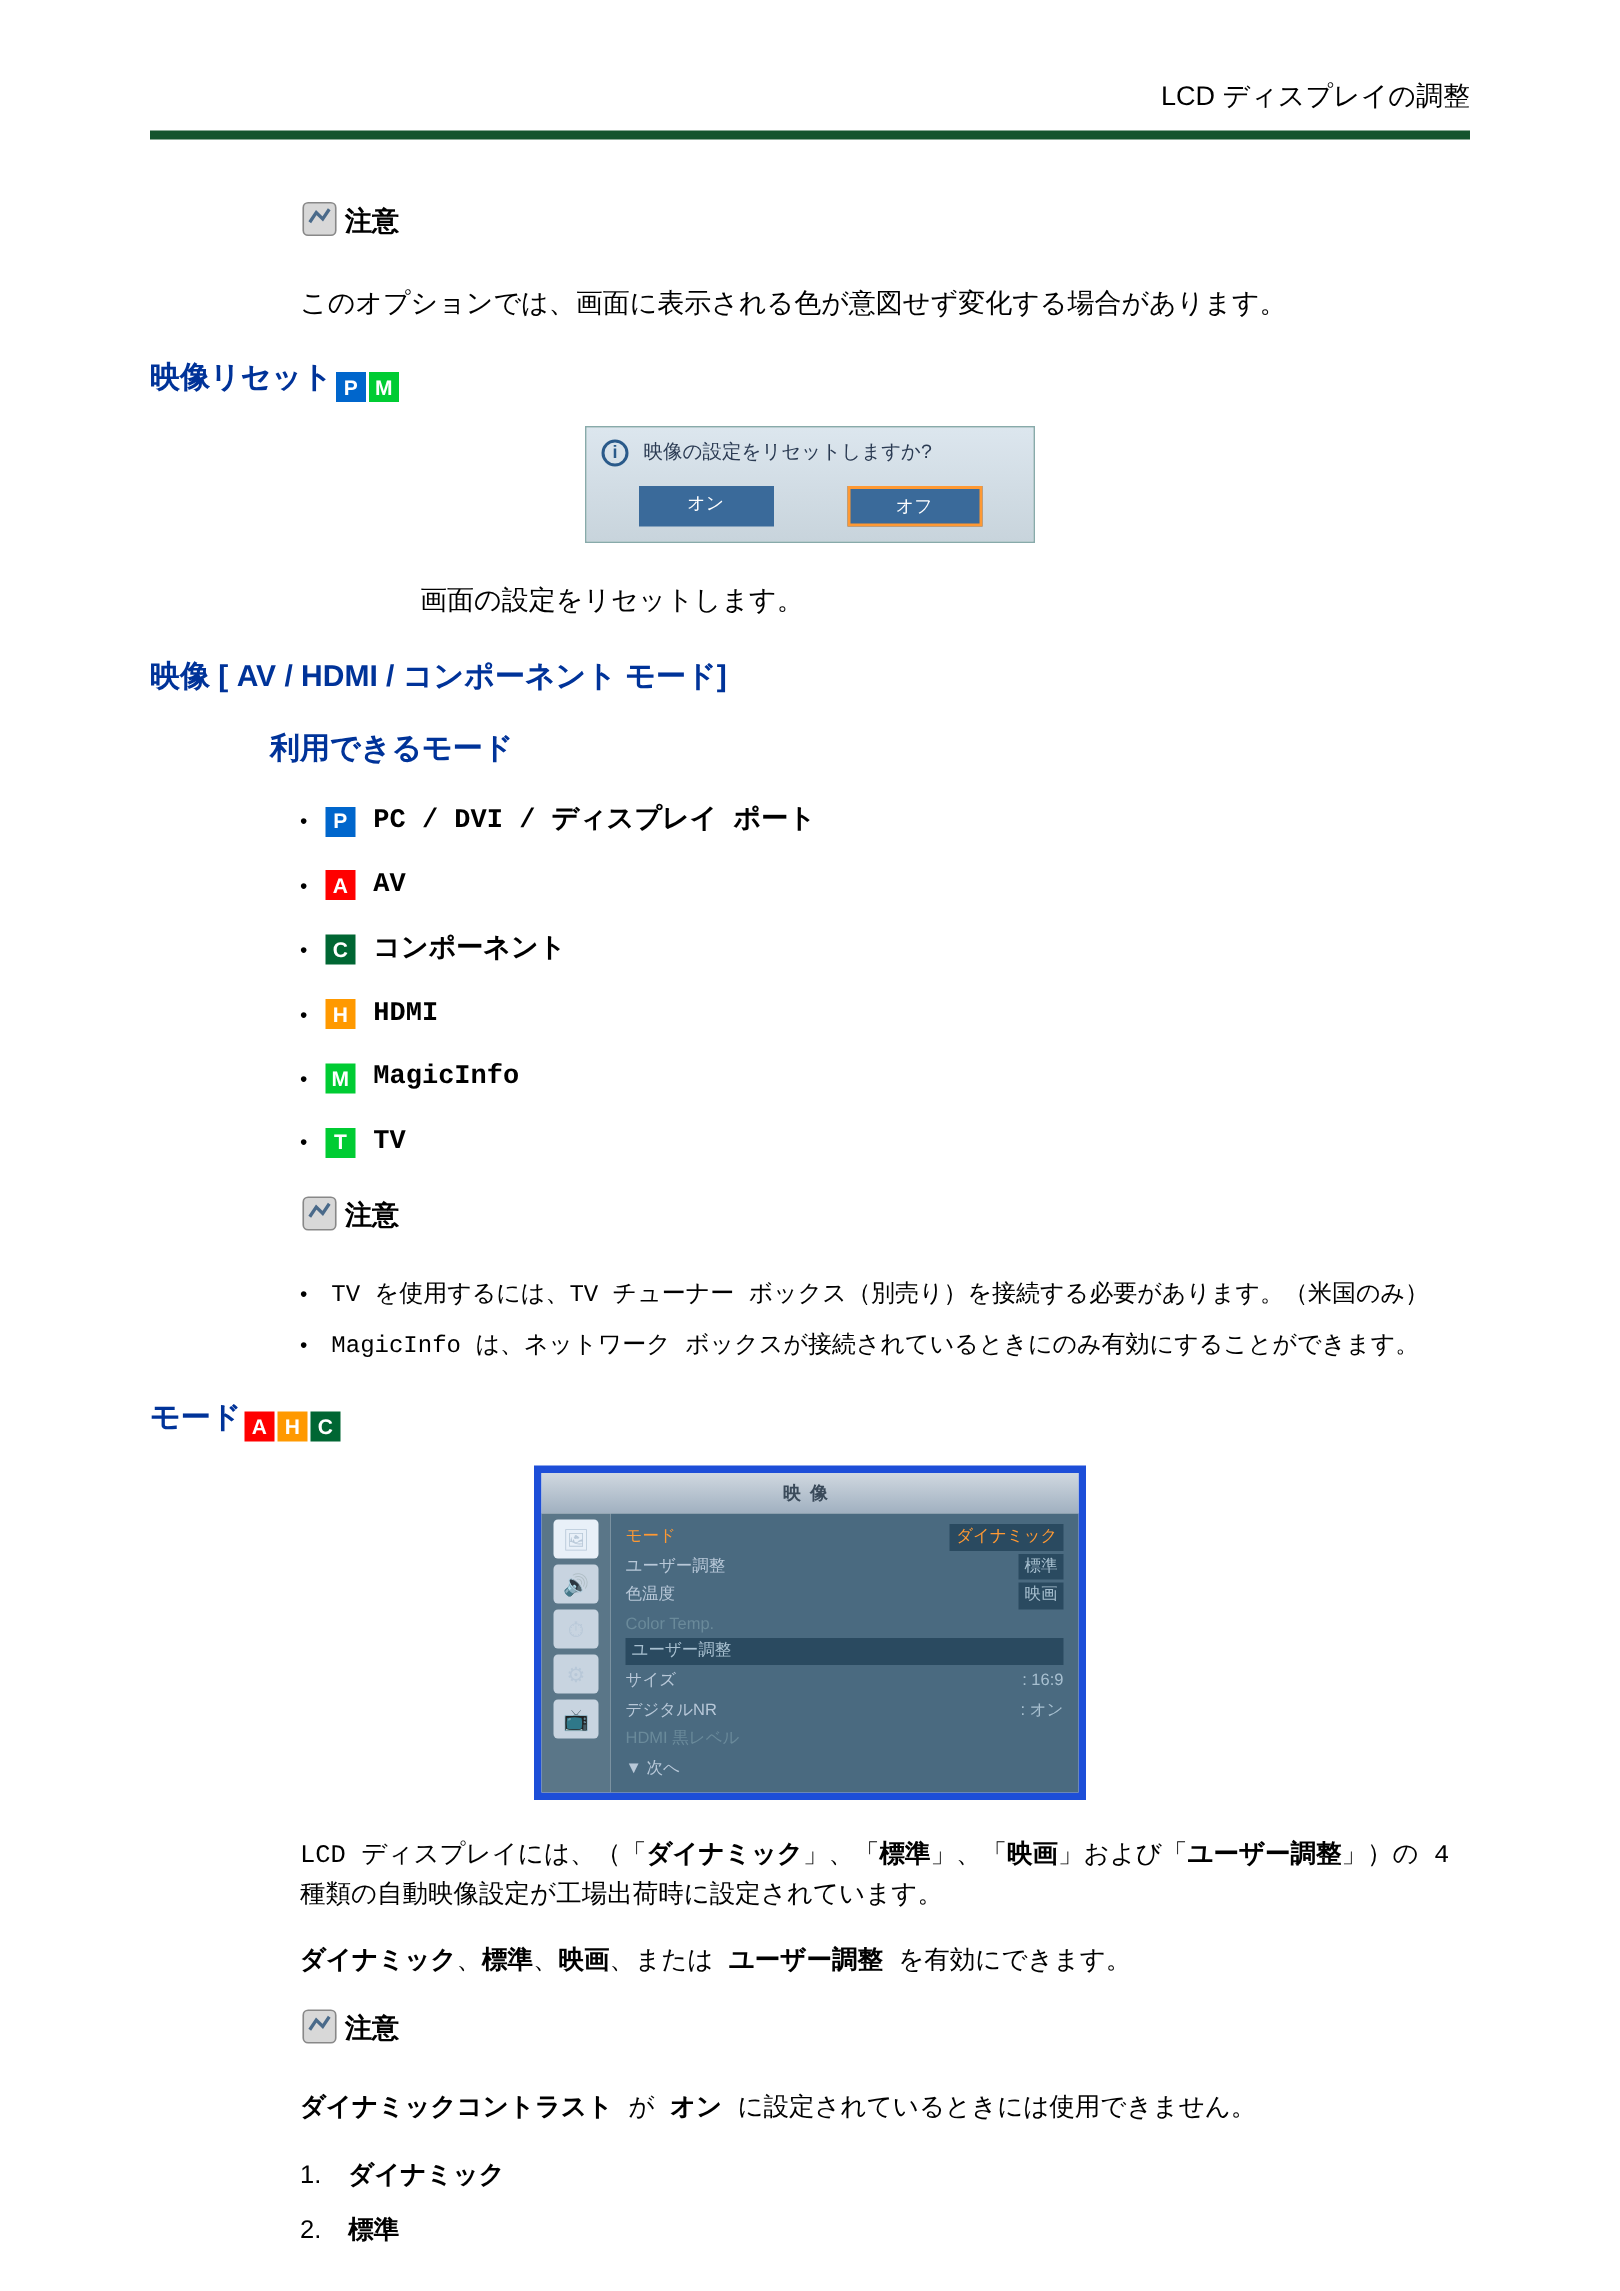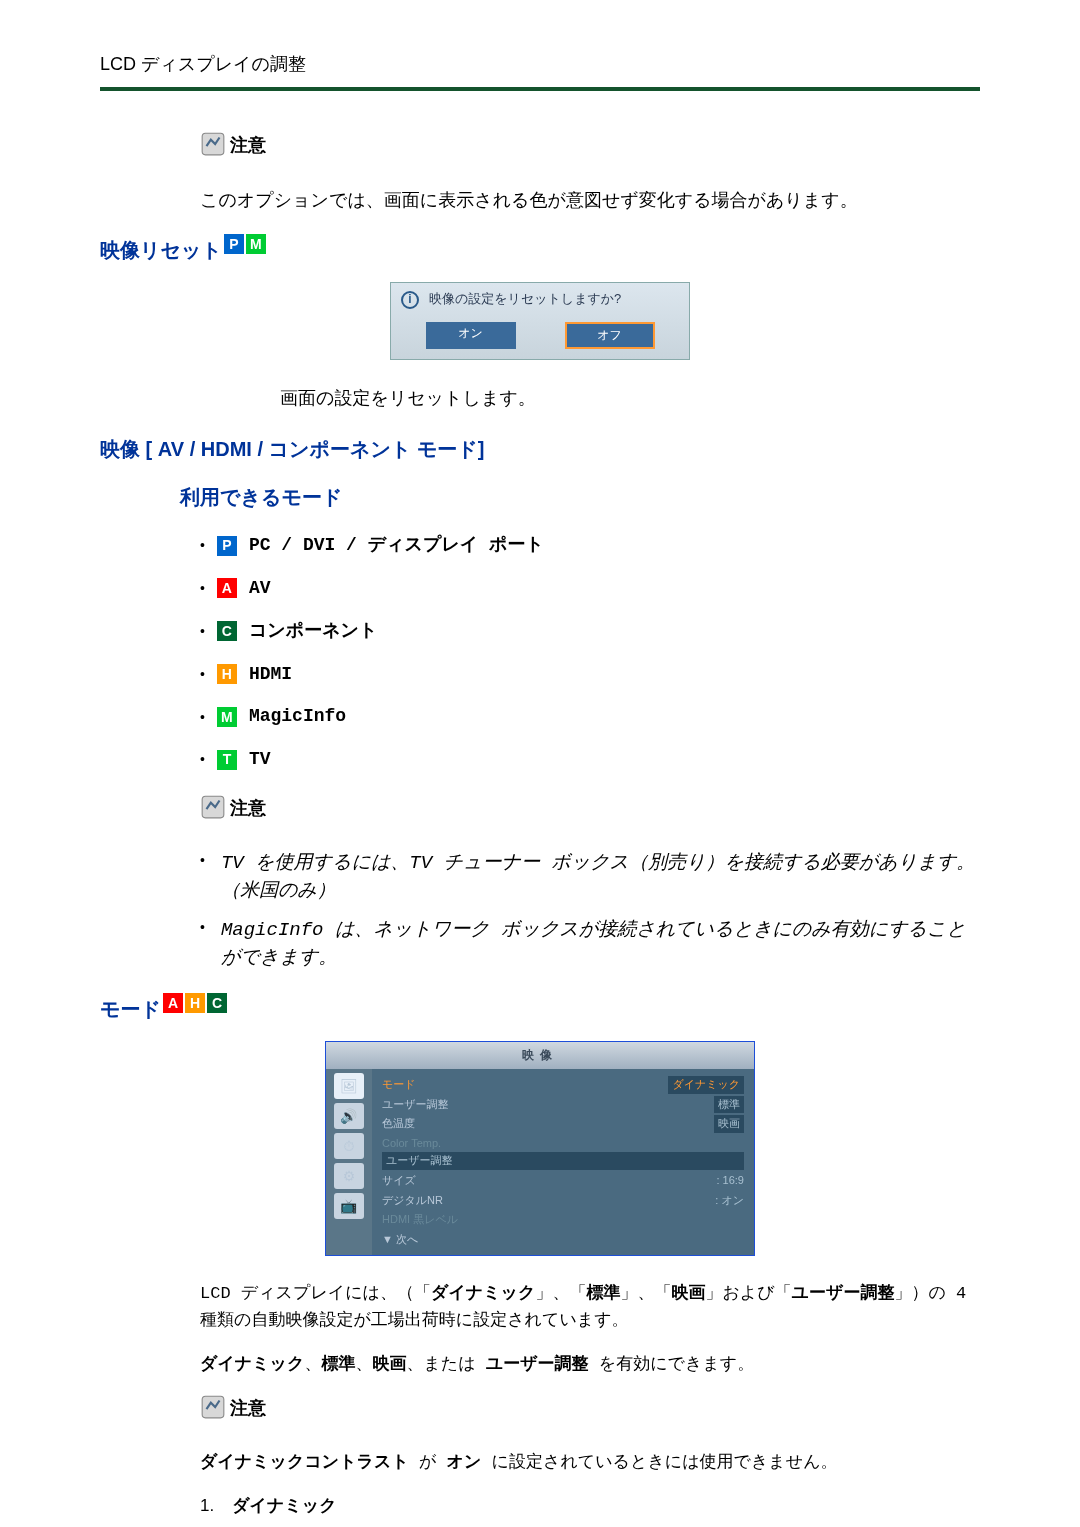--- a/index.html
+++ b/index.html
@@ -6,24 +6,24 @@
   body {
     font-family: "MS PGothic", "Hiragino Sans", sans-serif;
     background: #fff;
     color: #000;
     width: 1080px;
     padding: 50px 100px;
     font-size: 18px;
     line-height: 1.6;
   }
   .header-title {
-    text-align: left;
+    text-align: right;
     font-size: 18px;
     padding-bottom: 8px;
-    border-bottom: 4px solid #14532d;
+    border-bottom: 6px solid #14532d;
     margin-bottom: 40px;
   }
   .note-block {
     margin-left: 100px;
     margin-bottom: 20px;
   }
   .note-icon {
     display: inline-flex;
     gap: 4px;
   }
@@ -32,21 +32,21 @@
   .body-text {
     margin-left: 100px;
     margin-bottom: 20px;
   }
   .section-heading {
     color: #003399;
     font-weight: bold;
     font-size: 20px;
     margin-bottom: 16px;
     display: flex;
-    align-items: flex-start;
+    align-items: flex-end;
     gap: 2px;
   }
   .sub-heading {
     color: #003399;
     font-weight: bold;
     font-size: 20px;
     margin-left: 80px;
     margin-bottom: 18px;
   }
   .mode-badge {
@@ -86,23 +86,22 @@
     margin-left: 100px;
     margin-bottom: 20px;
   }
   .note-bullet-item {
     display: flex;
     gap: 16px;
     margin-bottom: 10px;
   }
   .note-bullet-text {
     font-family: "Courier New", monospace;
-    font-size: 19px;
+    font-size: 16px;
     line-height: 1.5;
-    font-style: italic;
   }
   .screenshot-block {
     display: flex;
     justify-content: center;
     margin-bottom: 24px;
   }
   .reset-dialog {
     width: 300px;
     border: 1px solid #8aa;
     background: linear-gradient(#dce6ee, #c8d4dc);
@@ -134,22 +133,22 @@
   .dlg-btn {
     width: 90px;
     text-align: center;
     padding: 2px 0;
     font-size: 12px;
     color: #fff;
   }
   .dlg-btn-on { background: #3a6a9a; }
   .dlg-btn-off { background: #3a6a9a; border: 2px solid #ff9933; }
   .osd-menu {
-    width: 430px;
-    border: 1px solid #1d4ed8;
+    width: 368px;
+    border: 5px solid #1d4ed8;
     font-size: 12px;
     color: #b8c8d8;
   }
   .osd-title {
     background: linear-gradient(#d0d8e0, #a0b0c0);
     text-align: center;
     color: #3a4a5a;
     padding: 4px 0;
     letter-spacing: 6px;
     font-weight: bold;

